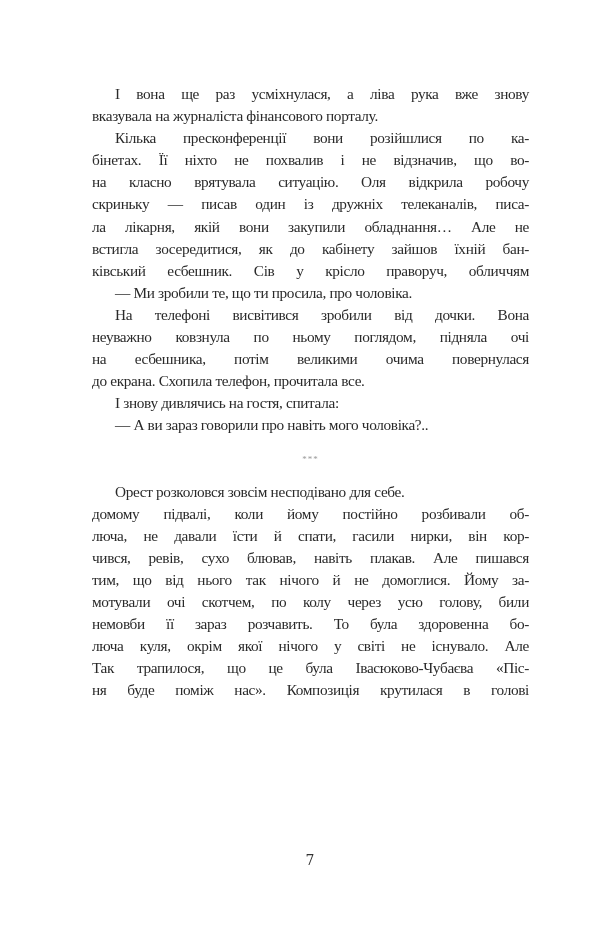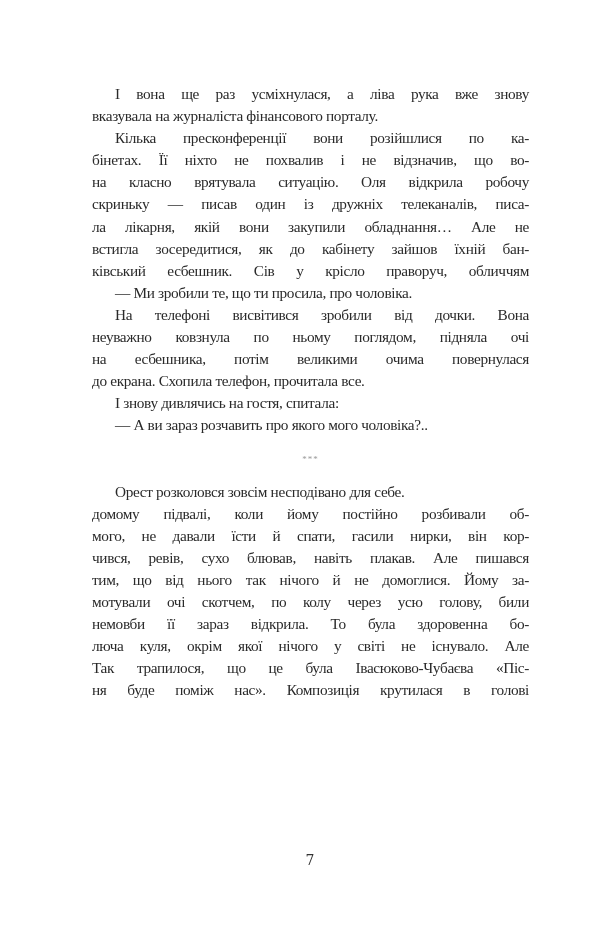--- a/index.html
+++ b/index.html
@@ -35,30 +35,30 @@
       <span class="line">скриньку — писав один із дружніх телеканалів, писа-</span>
       <span class="line">ла лікарня, якій вони закупили обладнання… Але не</span>
       <span class="line">встигла зосередитися, як до кабінету зайшов їхній бан-</span>
       <span class="line">ківський есбешник. Сів у крісло праворуч, обличчям</span>
       <span class="line indent last">— Ми зробили те, що ти просила, про чоловіка.</span>
       <span class="line indent">На телефоні висвітився зробили від дочки. Вона</span>
       <span class="line">неуважно ковзнула по ньому поглядом, підняла очі</span>
       <span class="line">на есбешника, потім великими очима повернулася</span>
       <span class="line last">до екрана. Схопила телефон, прочитала все.</span>
       <span class="line indent last">І знову дивлячись на гостя, спитала:</span>
-      <span class="line indent last">— А ви зараз розчавить про якого мого чоловіка?..</span>
+      <span class="line indent last">— А ви зараз говорили про навіть мого чоловіка?..</span>
     </div>
   <div class="asterism">***</div>
   <div id="sec2">
       <span class="line indent last">Орест розколовся зовсім несподівано для себе.</span>
       <span class="line">домому підвалі, коли йому постійно розбивали об-</span>
-      <span class="line">мого, не давали їсти й спати, гасили нирки, він кор-</span>
+      <span class="line">люча, не давали їсти й спати, гасили нирки, він кор-</span>
       <span class="line">чився, ревів, сухо блював, навіть плакав. Але пишався</span>
       <span class="line">тим, що від нього так нічого й не домоглися. Йому за-</span>
       <span class="line">мотували очі скотчем, по колу через усю голову, били</span>
-      <span class="line">немовби її зараз відкрила. То була здоровенна бо-</span>
+      <span class="line">немовби її зараз розчавить. То була здоровенна бо-</span>
       <span class="line">люча куля, окрім якої нічого у світі не існувало. Але</span>
       <span class="line">Так трапилося, що це була Івасюково-Чубаєва «Піс-</span>
       <span class="line">ня буде поміж нас». Композиція крутилася в голові</span>
     </div>
 </div>
 
 <div class="page-number">7</div>
 
 </body></html>

